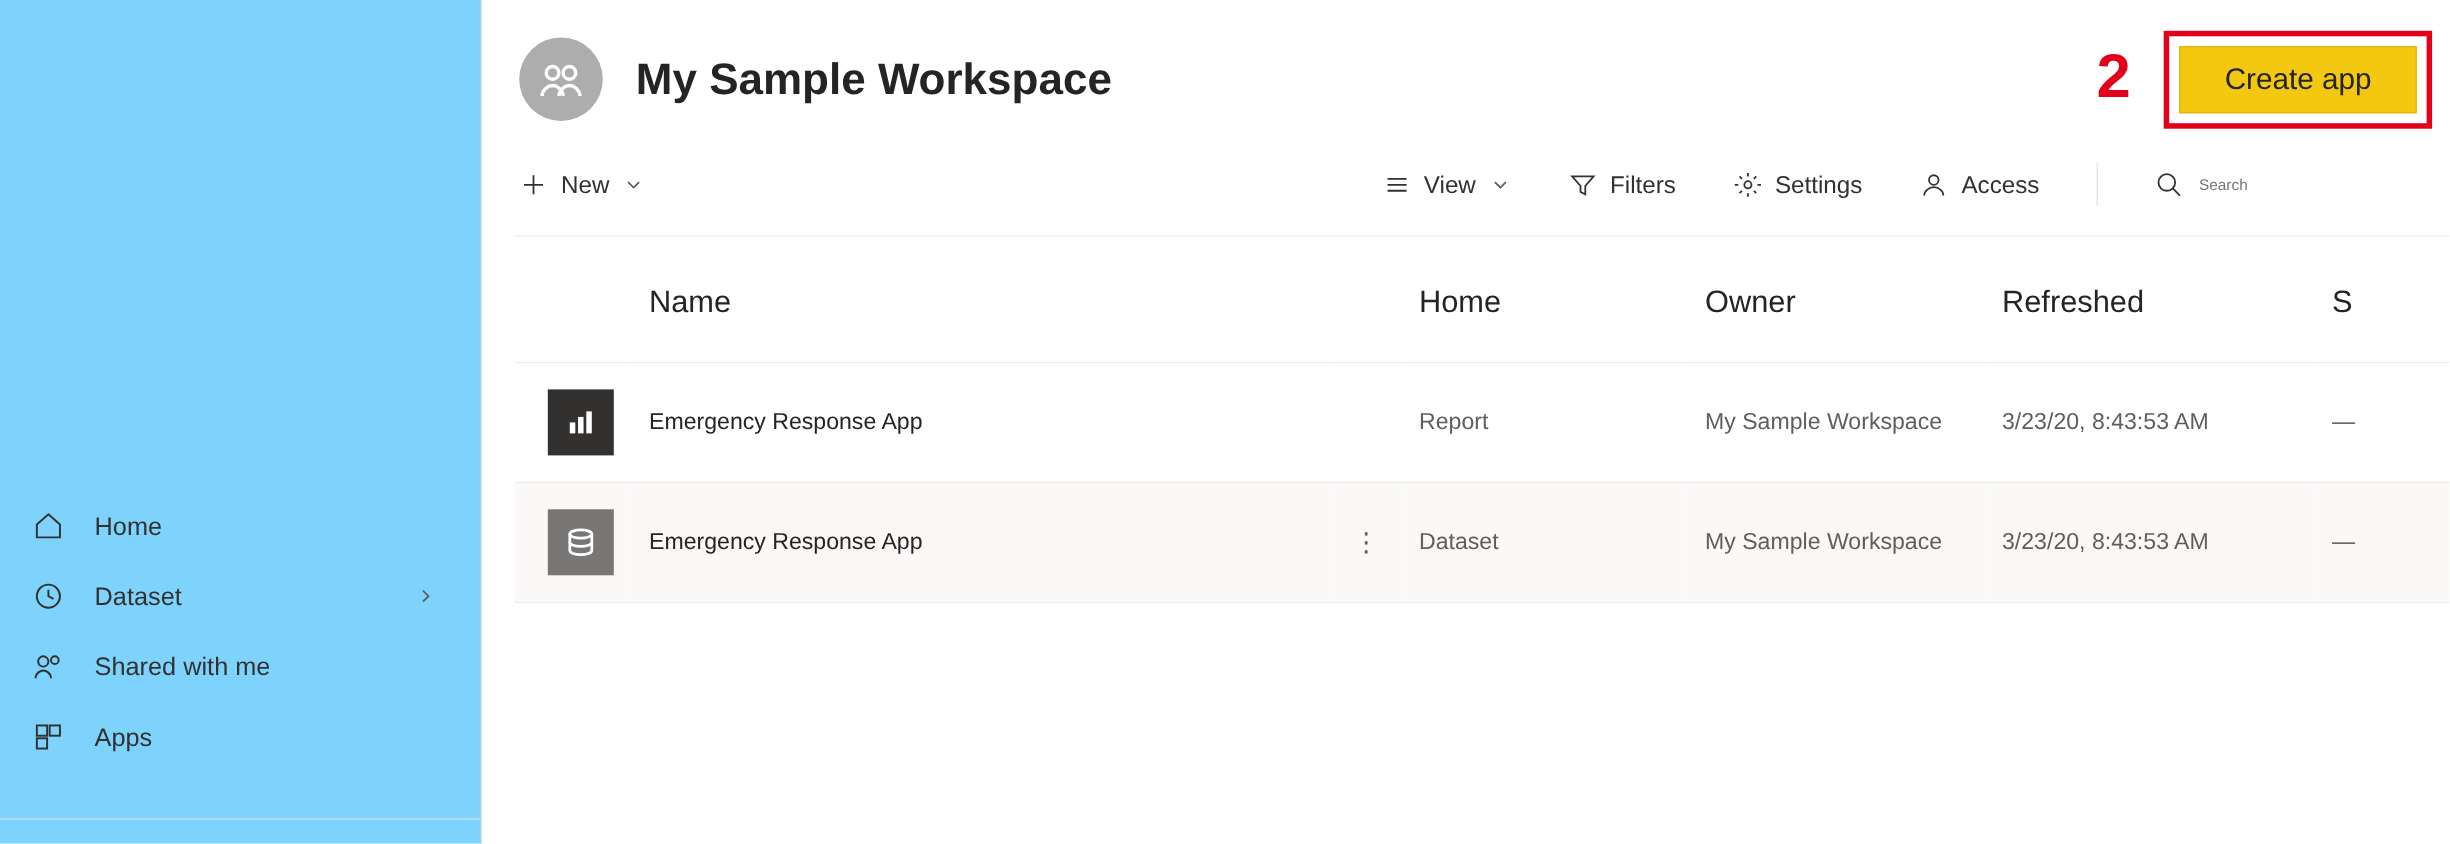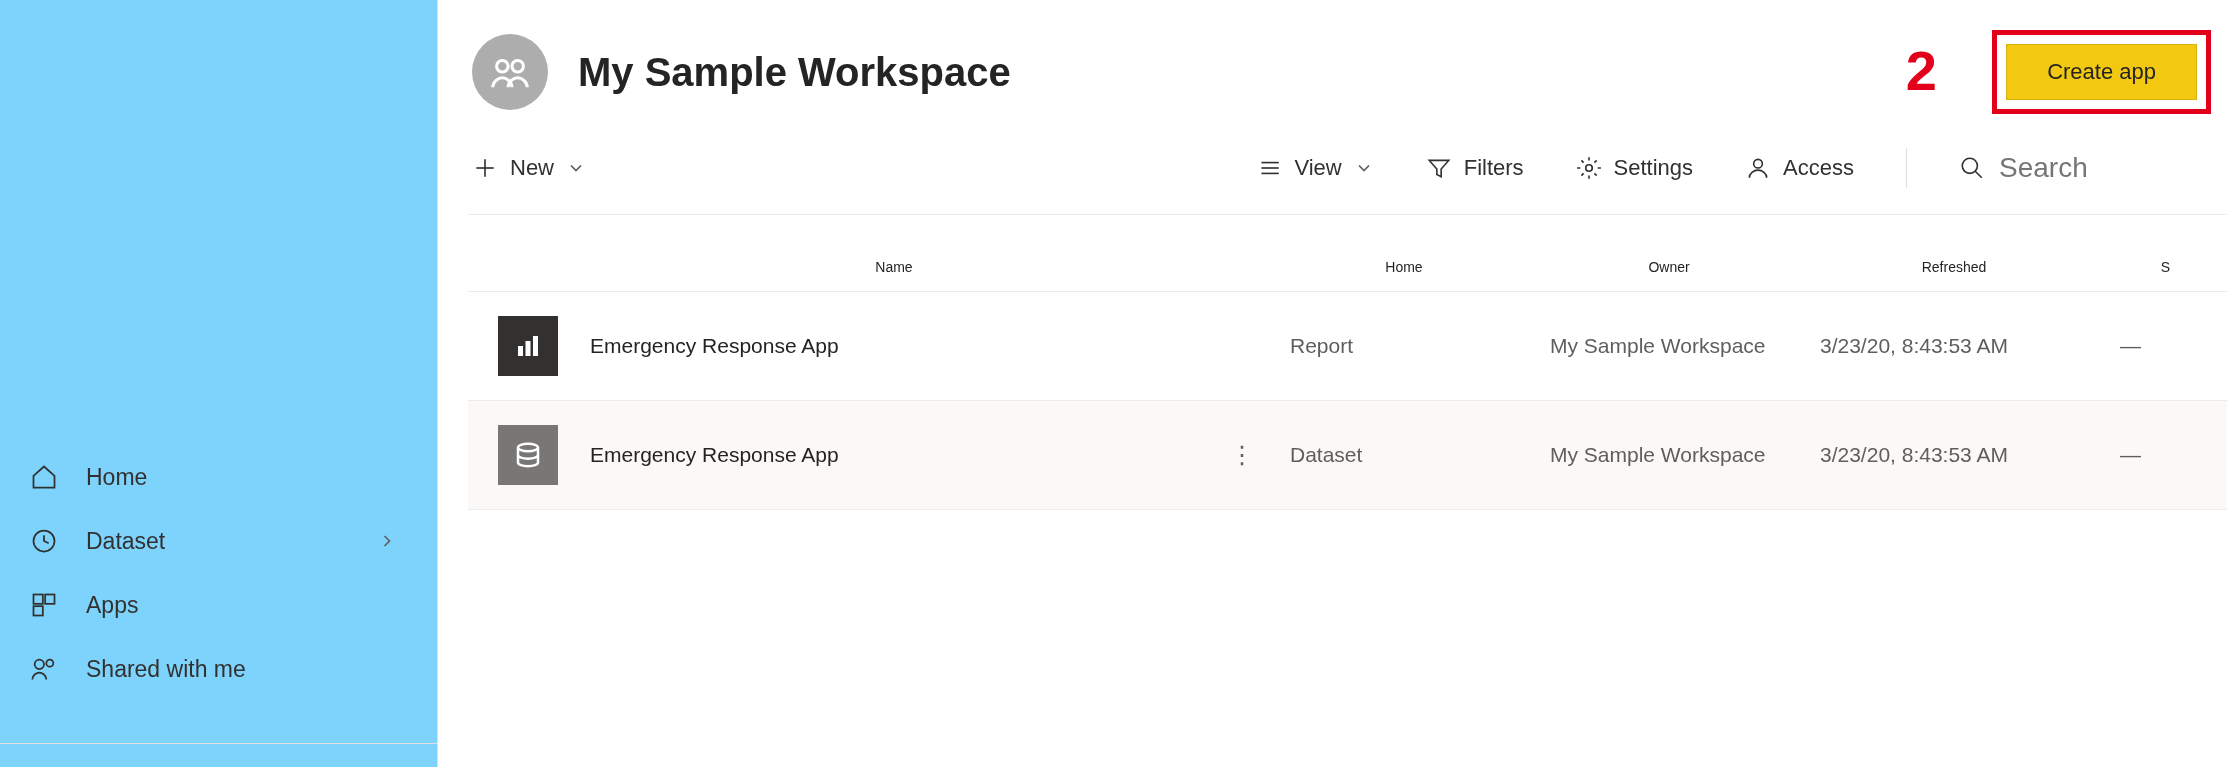--- a/index.html
+++ b/index.html
@@ -77,60 +77,60 @@
     display: flex; align-items: center; justify-content: center;
   }
   .ws-title { font-size: 40px; font-weight: 600; color: #252423; }
   .create-app-wrap {
     margin-left: auto;
     position: relative;
   }
   .create-app {
     background: #f2c811;
     border: 1px solid #d9b30f;
-    font-size: 22px;
+    font-size: 27px;
     padding: 14px 40px;
     cursor: pointer;
     color: #252423;
   }
 
   .toolbar {
     display: flex;
     align-items: center;
     gap: 52px;
     padding: 38px 30px 26px 4px;
     font-size: 22px;
     color: #323130;
     border-bottom: 1px solid #edebe9;
   }
   .tb-item { display: flex; align-items: center; gap: 12px; cursor: pointer; }
   .tb-spacer { flex: 1; }
   .tb-divider { width: 1px; height: 40px; background: #e1dfdd; }
   .search-input {
     border: none;
-    font-size: 28px;
+    font-size: 14px;
     outline: none;
     color: #605e5c;
     width: 200px;
     background: transparent;
   }
 
   
   .tbl {
     width: 100%;
     border-collapse: collapse;
     font-size: 22px;
   }
   .tbl th {
-    text-align: center;
+    text-align: left;
     font-weight: 400;
     color: #252423;
-    padding: 44px 16px 16px 16px;
+    padding: 44px 16px 38px 16px;
     border-bottom: 1px solid #edebe9;
-    font-size: 14px;
+    font-size: 28px;
   }
   .tbl td {
     padding: 24px 16px;
     border-bottom: 1px solid #edebe9;
     color: #605e5c;
     font-size: 21px;
     vertical-align: middle;
   }
   .tbl tbody tr:nth-child(even) { background: #faf9f8; }
   .item-icon {
@@ -178,34 +178,34 @@
         <polyline points="12 7 12 12 16 14"></polyline>
       </svg>
     <span>Dataset</span>
     <svg class="chev" viewBox="0 0 24 24">
         <polyline points="9 6 15 12 9 18"></polyline>
       </svg>
   </div>
 
   <div class="nav-item">
     <svg class="icon" viewBox="0 0 24 24">
+        <circle cx="8" cy="8" r="4"></circle>
+        <path d="M2 21c0-4 4-6 6-6s6 2 6 6"></path>
+        <circle cx="17" cy="7" r="3"></circle>
+      </svg>
+    <span>Shared with me</span>
+  </div>
+
+  <div class="nav-item">
+    <svg class="icon" viewBox="0 0 24 24">
         <rect x="3" y="3" width="8" height="8"></rect>
         <rect x="13" y="3" width="8" height="8"></rect>
         <rect x="3" y="13" width="8" height="8"></rect>
       </svg>
     <span>Apps</span>
-  </div>
-
-  <div class="nav-item">
-    <svg class="icon" viewBox="0 0 24 24">
-        <circle cx="8" cy="8" r="4"></circle>
-        <path d="M2 21c0-4 4-6 6-6s6 2 6 6"></path>
-        <circle cx="17" cy="7" r="3"></circle>
-      </svg>
-    <span>Shared with me</span>
   </div>
 
   <div class="nav-item">
     
     
   </div>
 
   <div class="nav-sep"></div>
 
 </div>

